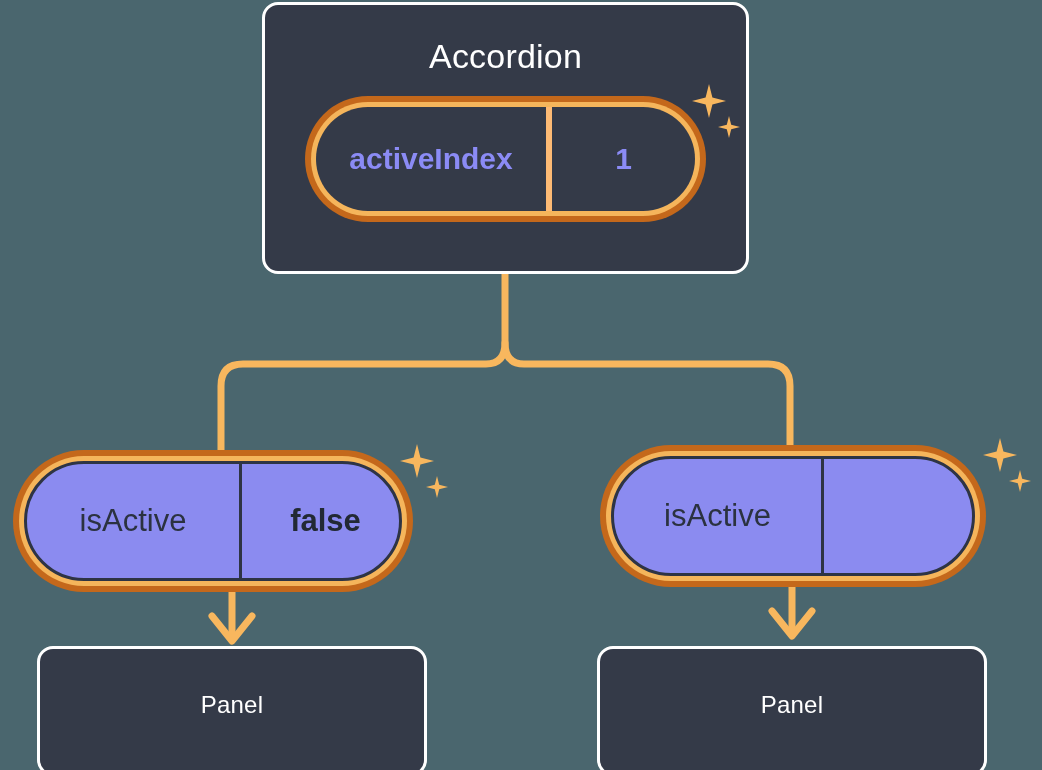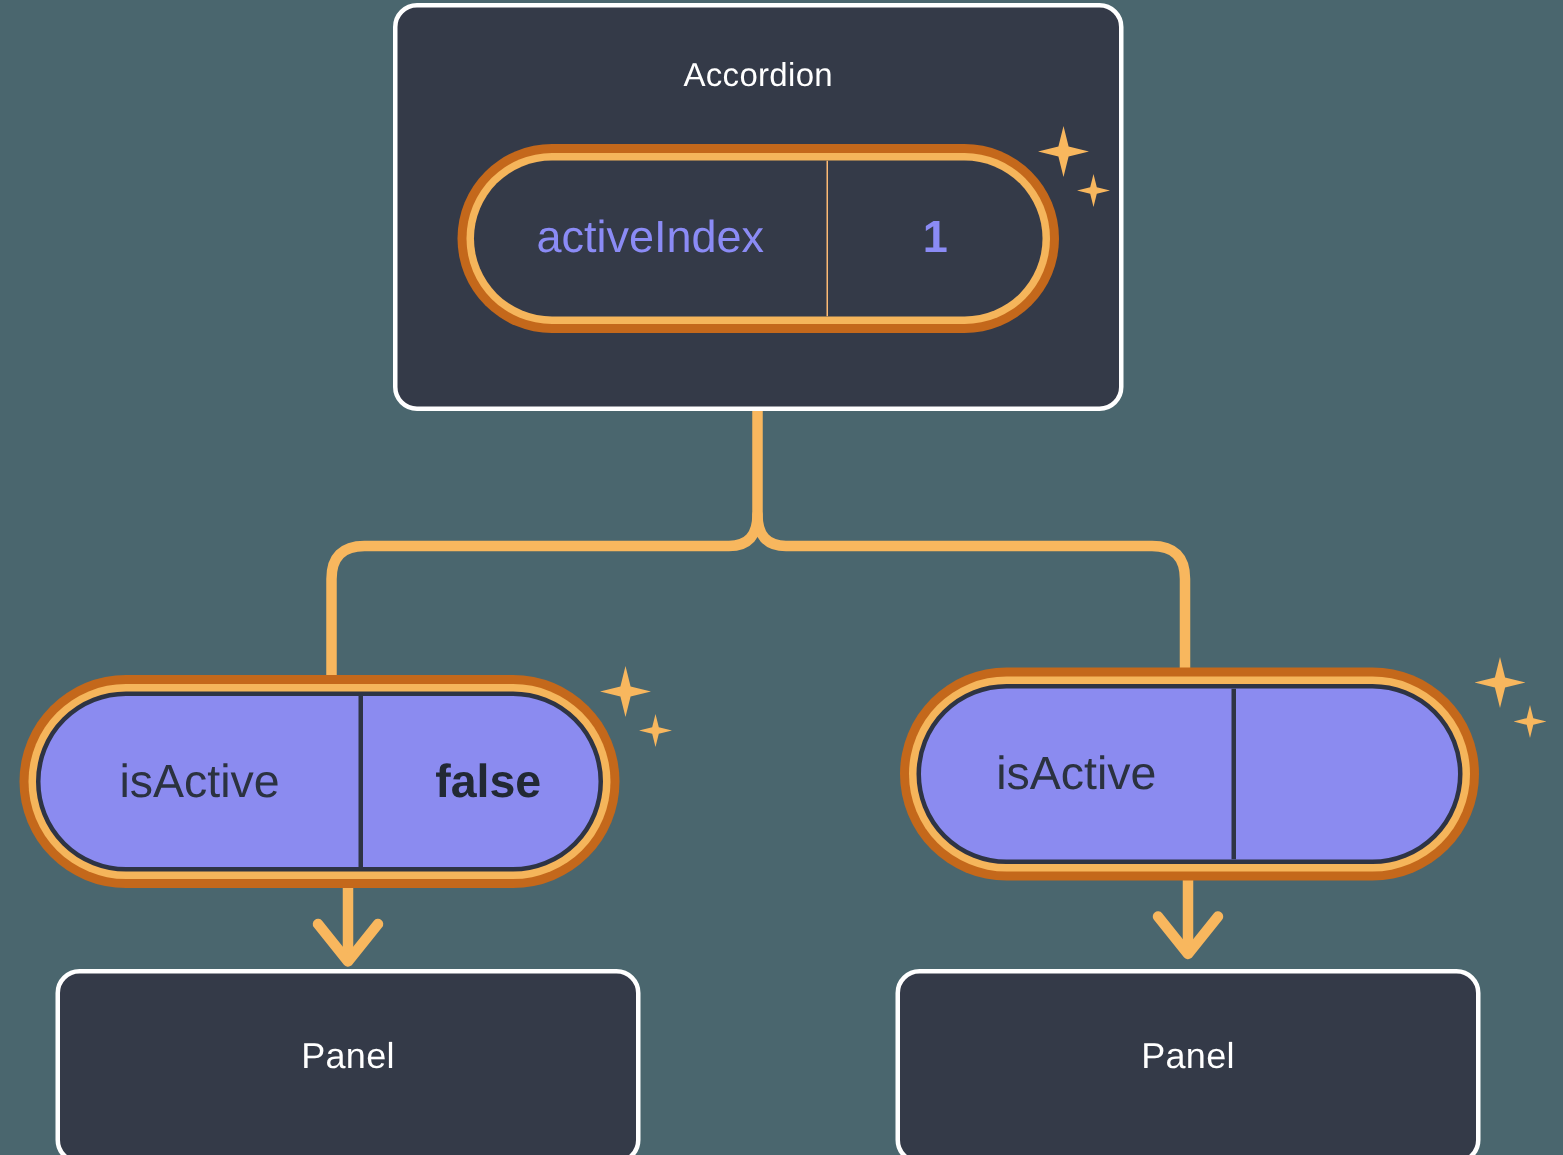--- a/index.html
+++ b/index.html
@@ -32,21 +32,21 @@
   
   .comp-card {
     position: absolute;
     background: #343a48;
     border: 3px solid #ffffff;
     border-radius: 16px;
     box-sizing: border-box;
   }
   .comp-title {
     color: #ffffff;
-    font-size: 22px;
+    font-size: 34px;
     font-weight: 400;
     text-align: center;
     letter-spacing: .2px;
     white-space: nowrap;
   }
 
   #accordion-card {
     left: 262px;
     top: 2px;
     width: 487px;
@@ -106,21 +106,22 @@
   }
 
   
   .pill-dark .pill-body {
     background: #343a48;
   }
   .pill-dark .pill-key {
     color: #8b8bf5;
     font-size: 30px;
     flex: 0 0 236px;
-    border-right: 1px solid #fdba74;
+    border-right: 6px solid #fdba74;
+    font-weight: bold;
   }
   .pill-dark .pill-val {
     color: #8b8bf5;
     font-size: 30px;
     font-weight: bold;
     flex: 1;
   }
 
   
   .pill-purple .pill-body {

